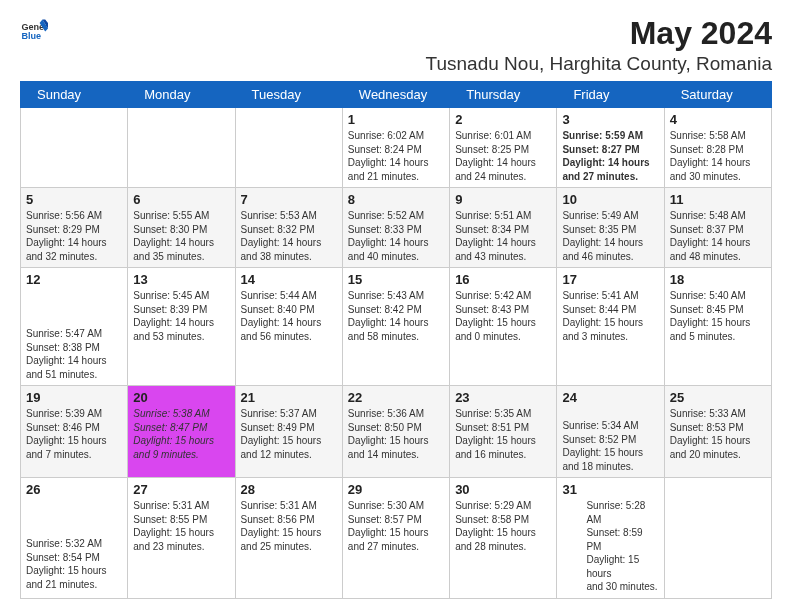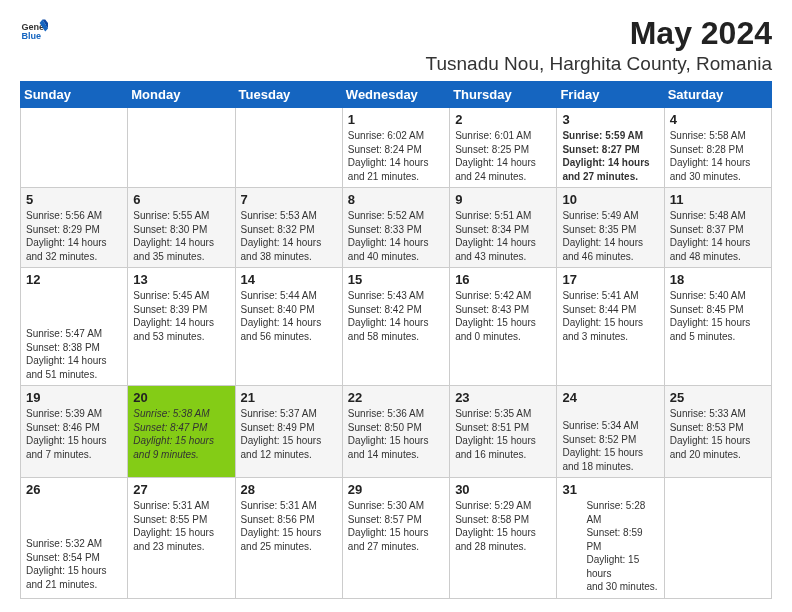--- a/index.html
+++ b/index.html
@@ -46,23 +46,23 @@
     }
     .calendar-table {
       width: 100%;
       border-collapse: collapse;
       table-layout: fixed;
     }
     .calendar-table th {
       background-color: #1565c0;
       color: #fff;
       text-align: left;
-      padding: 5px 3px;
+      padding: 5px 16px;
       font-size: 13px;
-      font-weight: bold;
+      font-weight: normal;
       border: 1px solid #1565c0;
     }
     .calendar-table td {
       border: 1px solid #ccc;
       vertical-align: top;
       padding: 4px 5px;
       font-size: 10.5px;
       color: #333;
       height: 78px;
       background: #fff;
@@ -253,21 +253,21 @@
           </td>
         </tr>
         <tr>
           <td style="background: rgb(245, 245, 245);">
             <div class="day-number">19</div>
             <div class="cell-content" style="white-space: pre-line;">Sunrise: 5:39 AM
 Sunset: 8:46 PM
 Daylight: 15 hours
 and 7 minutes.</div>
           </td>
-          <td style="background: #84cc16;">
+          <td style="background: #d946ef;">
             <div class="day-number">20</div>
             <div class="cell-content" style="white-space: pre-line; font-style: italic;">Sunrise: 5:38 AM
 Sunset: 8:47 PM
 Daylight: 15 hours
 and 9 minutes.</div>
           </td>
           <td style="background: rgb(245, 245, 245);">
             <div class="day-number">21</div>
             <div class="cell-content" style="white-space: pre-line;">Sunrise: 5:37 AM
 Sunset: 8:49 PM

